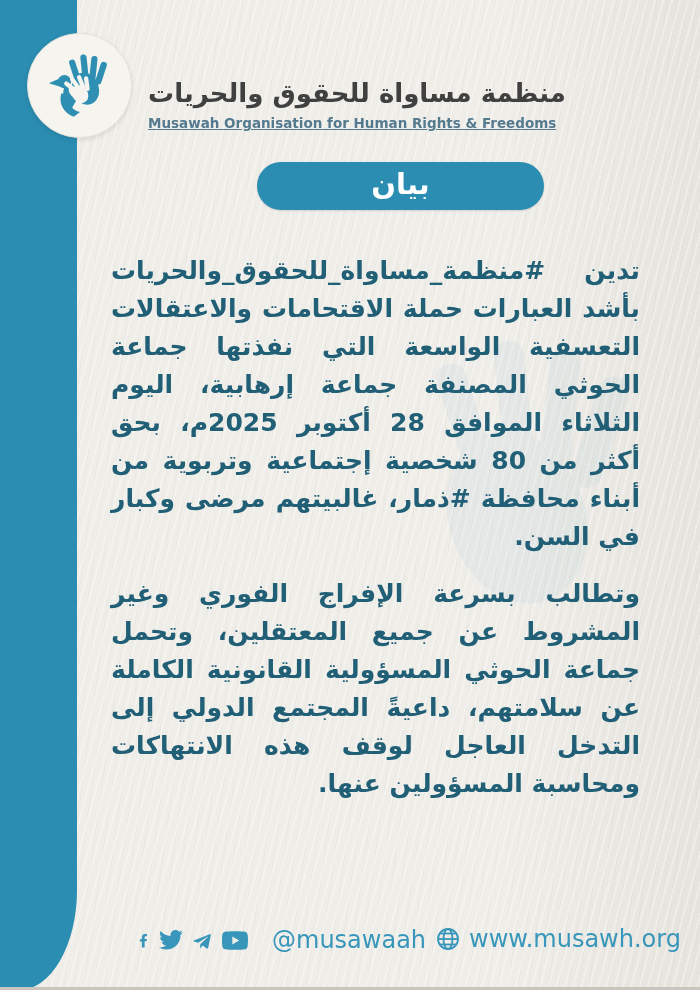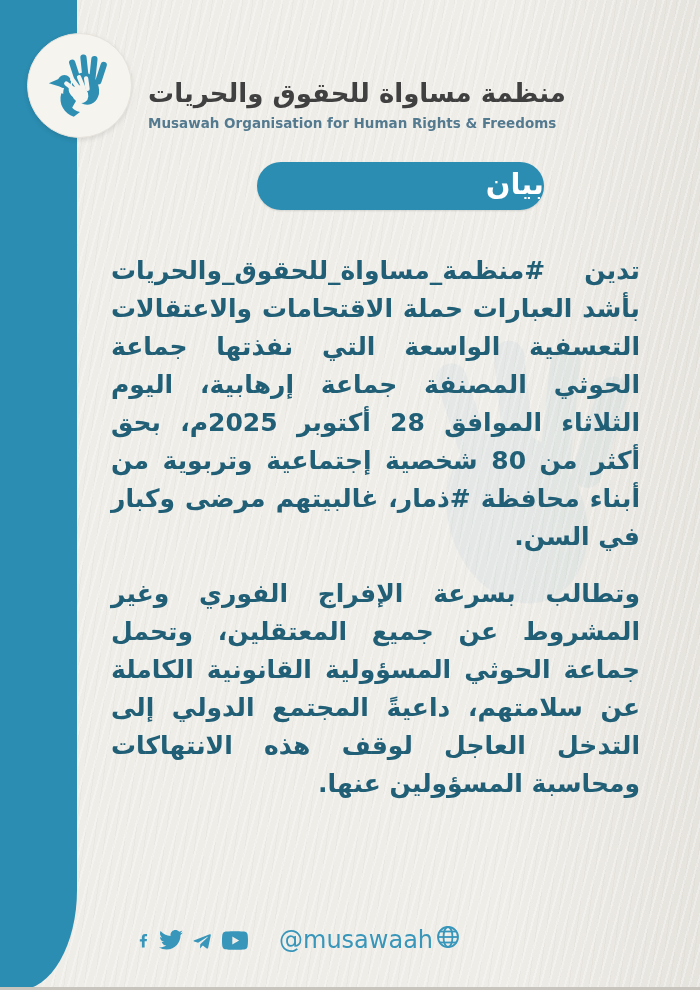--- a/index.html
+++ b/index.html
@@ -43,30 +43,30 @@
   .logo-circle svg { width: 78px; height: 78px; }
 
   .header-text { position: absolute; left: 148px; top: 78px; width: 430px; }
   .org-ar {
     direction: rtl; text-align: left;
     font-size: 26px; font-weight: bold; color: #404040;
     letter-spacing: 0;
   }
   .org-en {
     margin-top: 7px;
-    font-size: 13.5px; font-weight: bold; color: #547a90;
+    font-size: 13.5px; font-weight: bold; color: #547a90; text-decoration: underline;
   }
 
   
   .banner {
     position: absolute; left: 257px; top: 162px;
     width: 287px; height: 48px;
     background: #2b8db2;
     border-radius: 26px;
-    display: flex; align-items: center; justify-content: flex-end;
+    display: flex; align-items: center; justify-content: center;
     box-shadow: 0 1px 2px rgba(0,0,0,.12);
   }
   .banner-label {
     color: #ffffff; font-size: 29px; font-weight: bold;
     line-height: 1; padding-bottom: 4px;
   }
 
   
   .content {
     position: absolute; left: 80px; top: 252px; width: 560px;
@@ -89,21 +89,21 @@
 
   
   .footer { position: absolute; left: 0; top: 920px; width: 700px; height: 42px; }
   .social-group {
     position: absolute; left: 136px; top: 6px;
     display: flex; align-items: center;
   }
   .social-group .icon { display: inline-flex; margin-right: 8px; }
   .social-group svg { fill: #3796ba; }
   .handle {
-    margin-left: 23px;
+    margin-left: 16px;
     font-size: 24px; color: #3796ba; font-weight: normal;
   }
   .site-group {
     position: absolute; left: 436px; top: 5px;
     display: flex; align-items: center;
   }
   .site-group .icon { display: inline-flex; margin-right: 9px; }
   .site-group svg { stroke: #3796ba; fill: none; }
   .website { font-size: 24px; color: #3796ba; }
 </style>
@@ -190,16 +190,17 @@
   <div class="site-group">
     <span class="icon">
       <svg width="24" height="24" viewBox="0 0 24 24" stroke-width="1.8">
           <circle cx="12" cy="12" r="10"></circle>
           <ellipse cx="12" cy="12" rx="4.5" ry="10"></ellipse>
           <line x1="2" y1="12" x2="22" y2="12"></line>
           <line x1="3.2" y1="6.5" x2="20.8" y2="6.5"></line>
           <line x1="3.2" y1="17.5" x2="20.8" y2="17.5"></line>
         </svg>
     </span>
+    <span class="website">www.musawh.org</span>
   </div>
 </div>
 
 <div class="bottom-edge"></div>
 
 </body></html>

